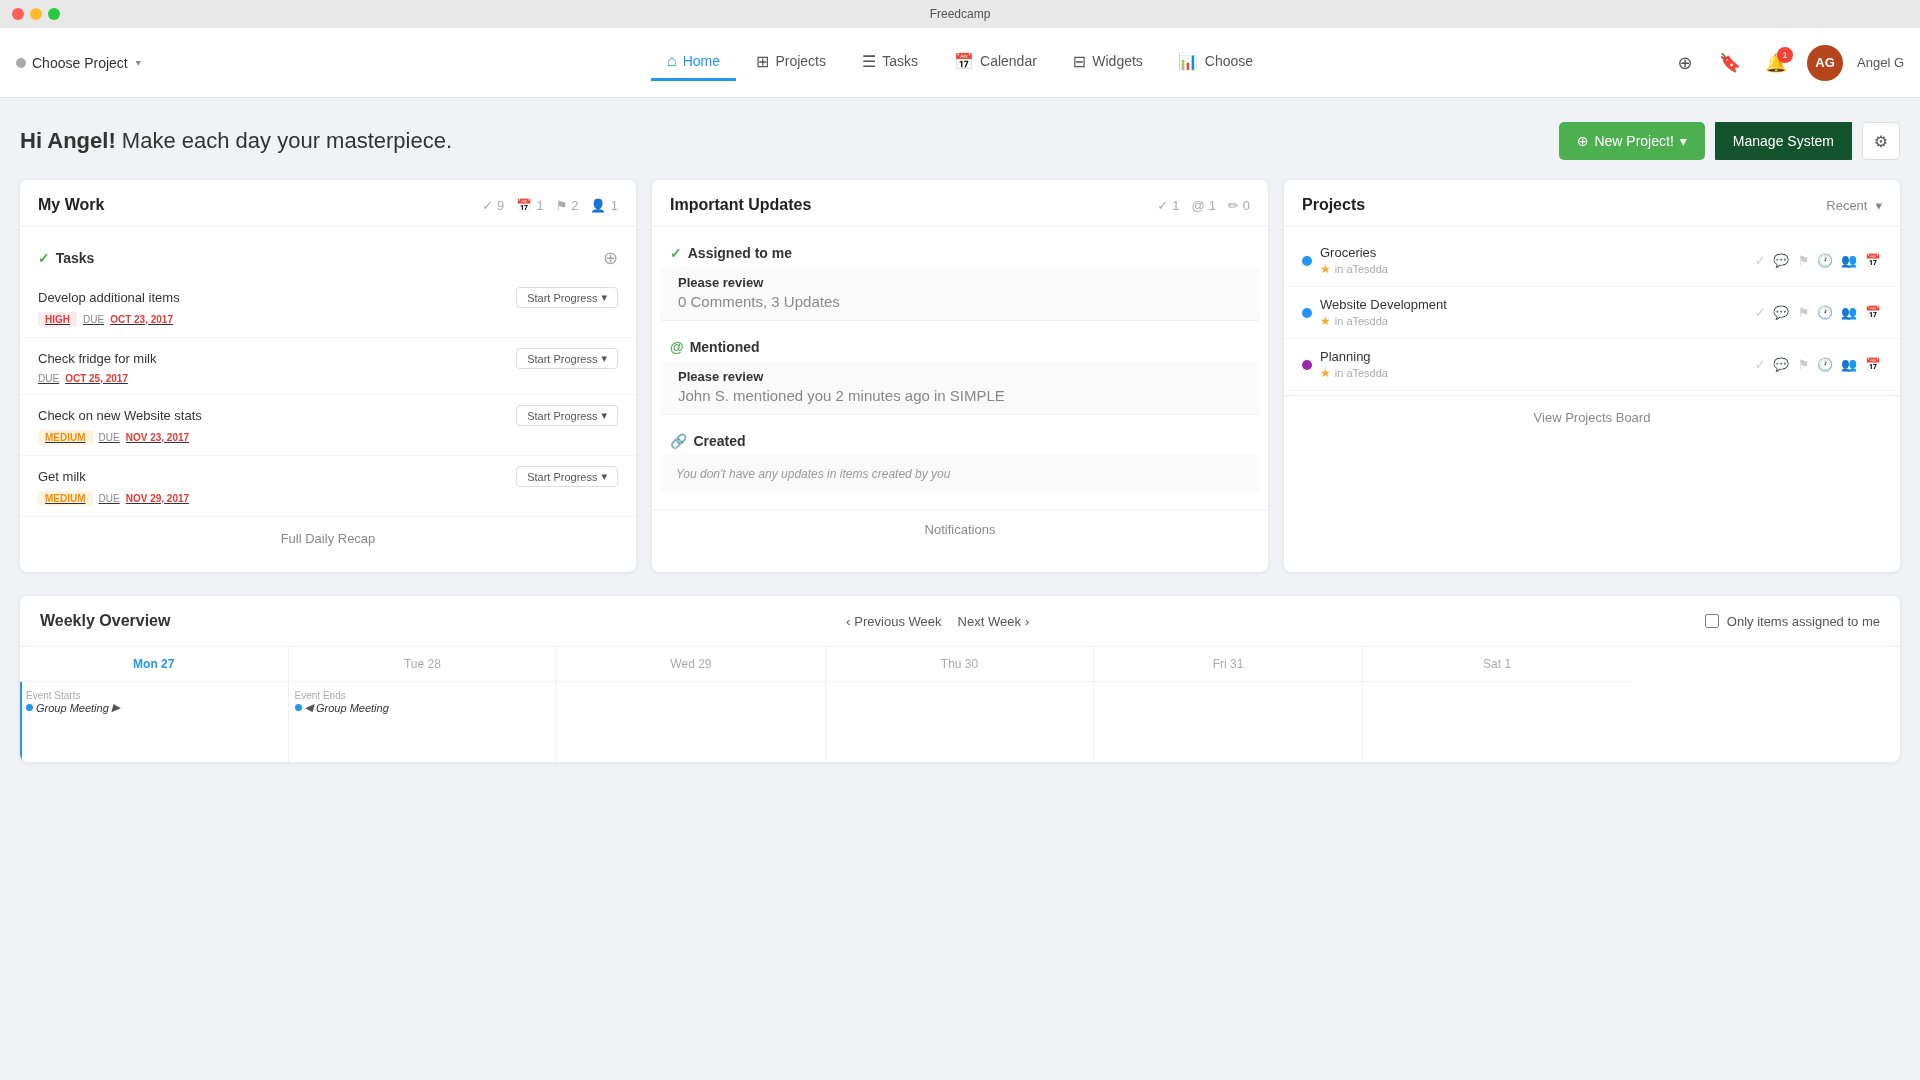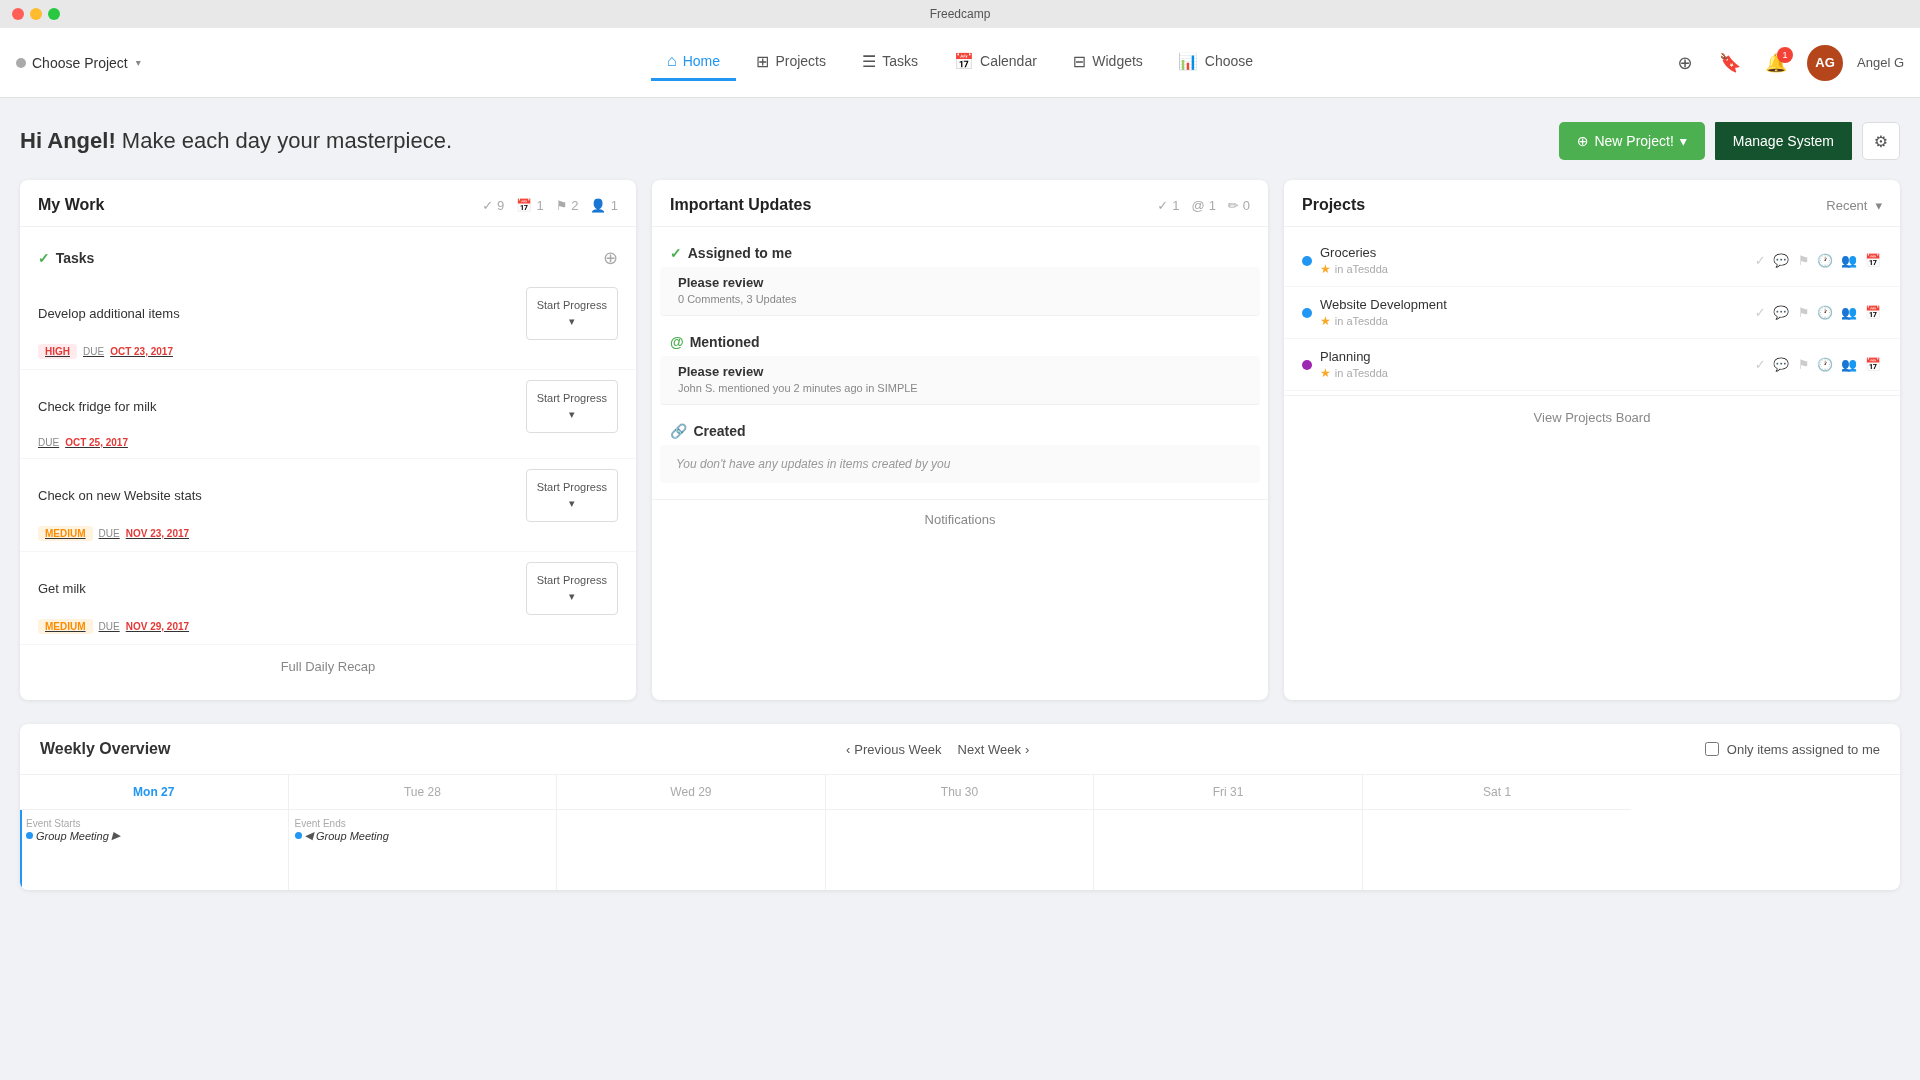--- a/index.html
+++ b/index.html
@@ -170,23 +170,23 @@
     .add-icon { color: #aaa; cursor: pointer; font-size: 18px; }
     .task-item {
       padding: 10px 18px;
       border-bottom: 1px solid #f5f5f5;
     }
     .task-item:last-child { border-bottom: none; }
     .task-top { display: flex; align-items: center; justify-content: space-between; margin-bottom: 4px; }
     .task-name { font-size: 13px; color: #333; }
     .task-action {
       background: none; border: 1px solid #ddd;
-      padding: 11px 10px; border-radius: 4px;
+      padding: 3px 10px; border-radius: 4px;
       font-size: 11px; color: #555; cursor: pointer;
-      display: flex; align-items: center; gap: 4px; white-space: nowrap; flex-direction: column;
+      display: flex; align-items: center; gap: 4px; white-space: nowrap;
     }
     .task-tags { display: flex; gap: 6px; align-items: center; flex-wrap: wrap; text-decoration: underline; }
     .tag { padding: 2px 7px; border-radius: 3px; font-size: 10px; font-weight: 700; text-transform: uppercase; }
     .tag-high { background: #ffebee; color: #e53935; }
     .tag-medium { background: #fff3e0; color: #fb8c00; }
     .due-text { font-size: 10px; color: #888; }
     .due-date { font-size: 10px; color: #e53935; font-weight: 600; }
     .full-recap {
       text-align: center; padding: 14px; color: #888; font-size: 13px; cursor: pointer;
     }
@@ -201,21 +201,21 @@
     }
     .update-section-icon { color: #4caf50; }
     .update-item {
       padding: 8px 18px 10px;
       border-bottom: 1px solid #f0f0f0;
       background: #fafafa;
       margin: 0 8px 8px;
       border-radius: 4px;
     }
     .update-title { font-size: 13px; font-weight: 600; color: #333; margin-bottom: 3px; }
-    .update-sub { font-size: 11px; color: #888; }
+    .update-sub { font-size: 15px; color: #888; }
     .update-empty {
       background: #fafafa;
       margin: 0 8px 8px;
       padding: 12px 16px;
       border-radius: 4px;
       color: #999; font-style: italic; font-size: 12px;
     }
     .notifications-link {
       text-align: center; padding: 12px; color: #888; font-size: 13px; cursor: pointer;
       border-top: 1px solid #f0f0f0;

